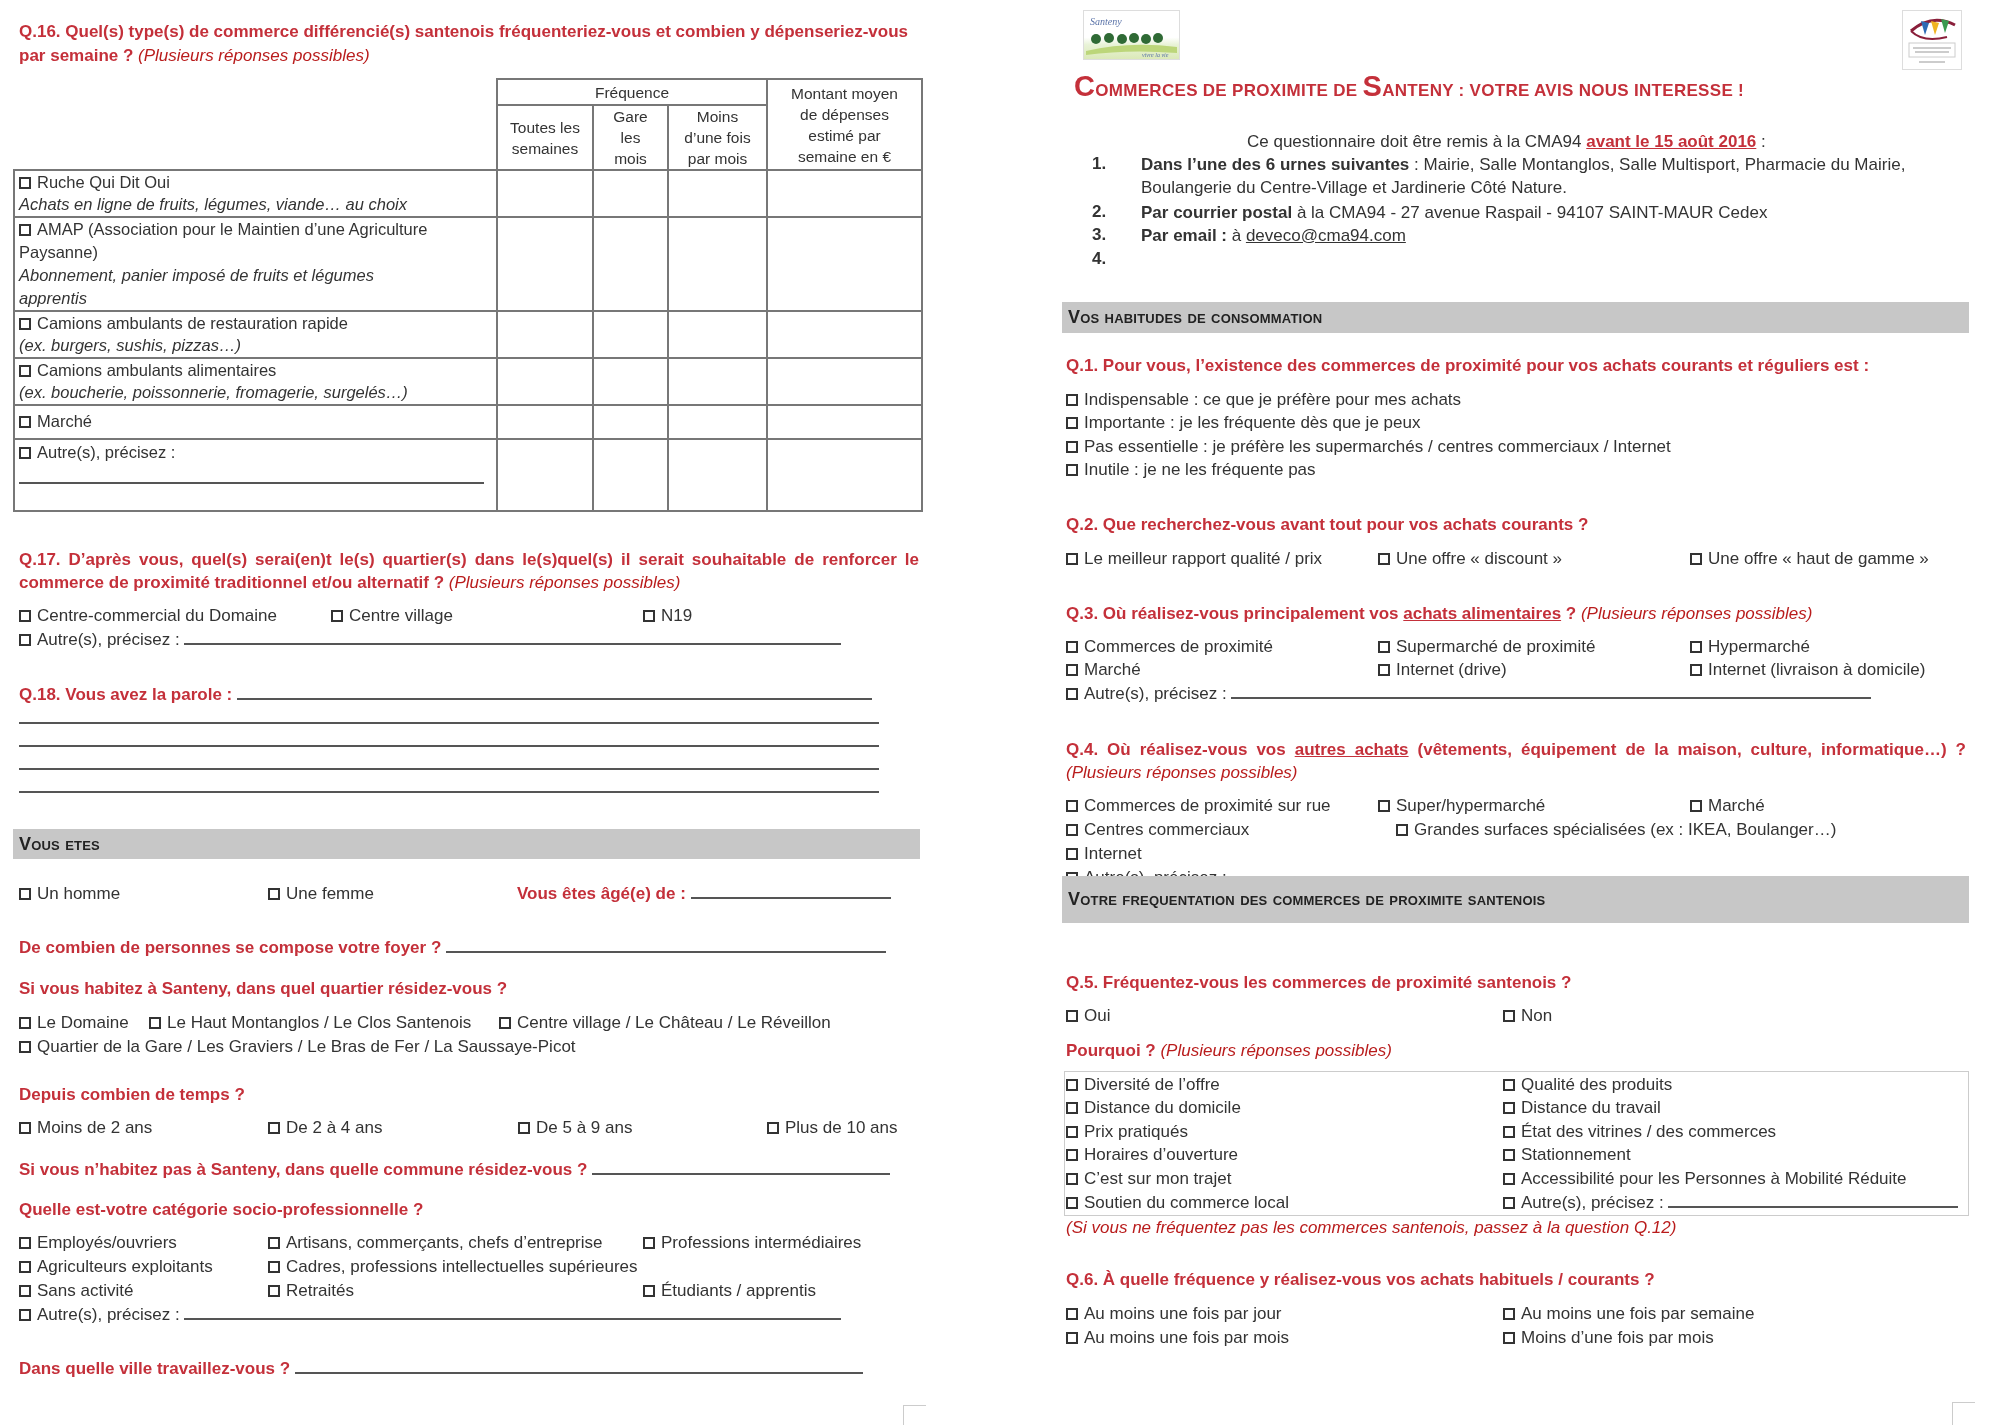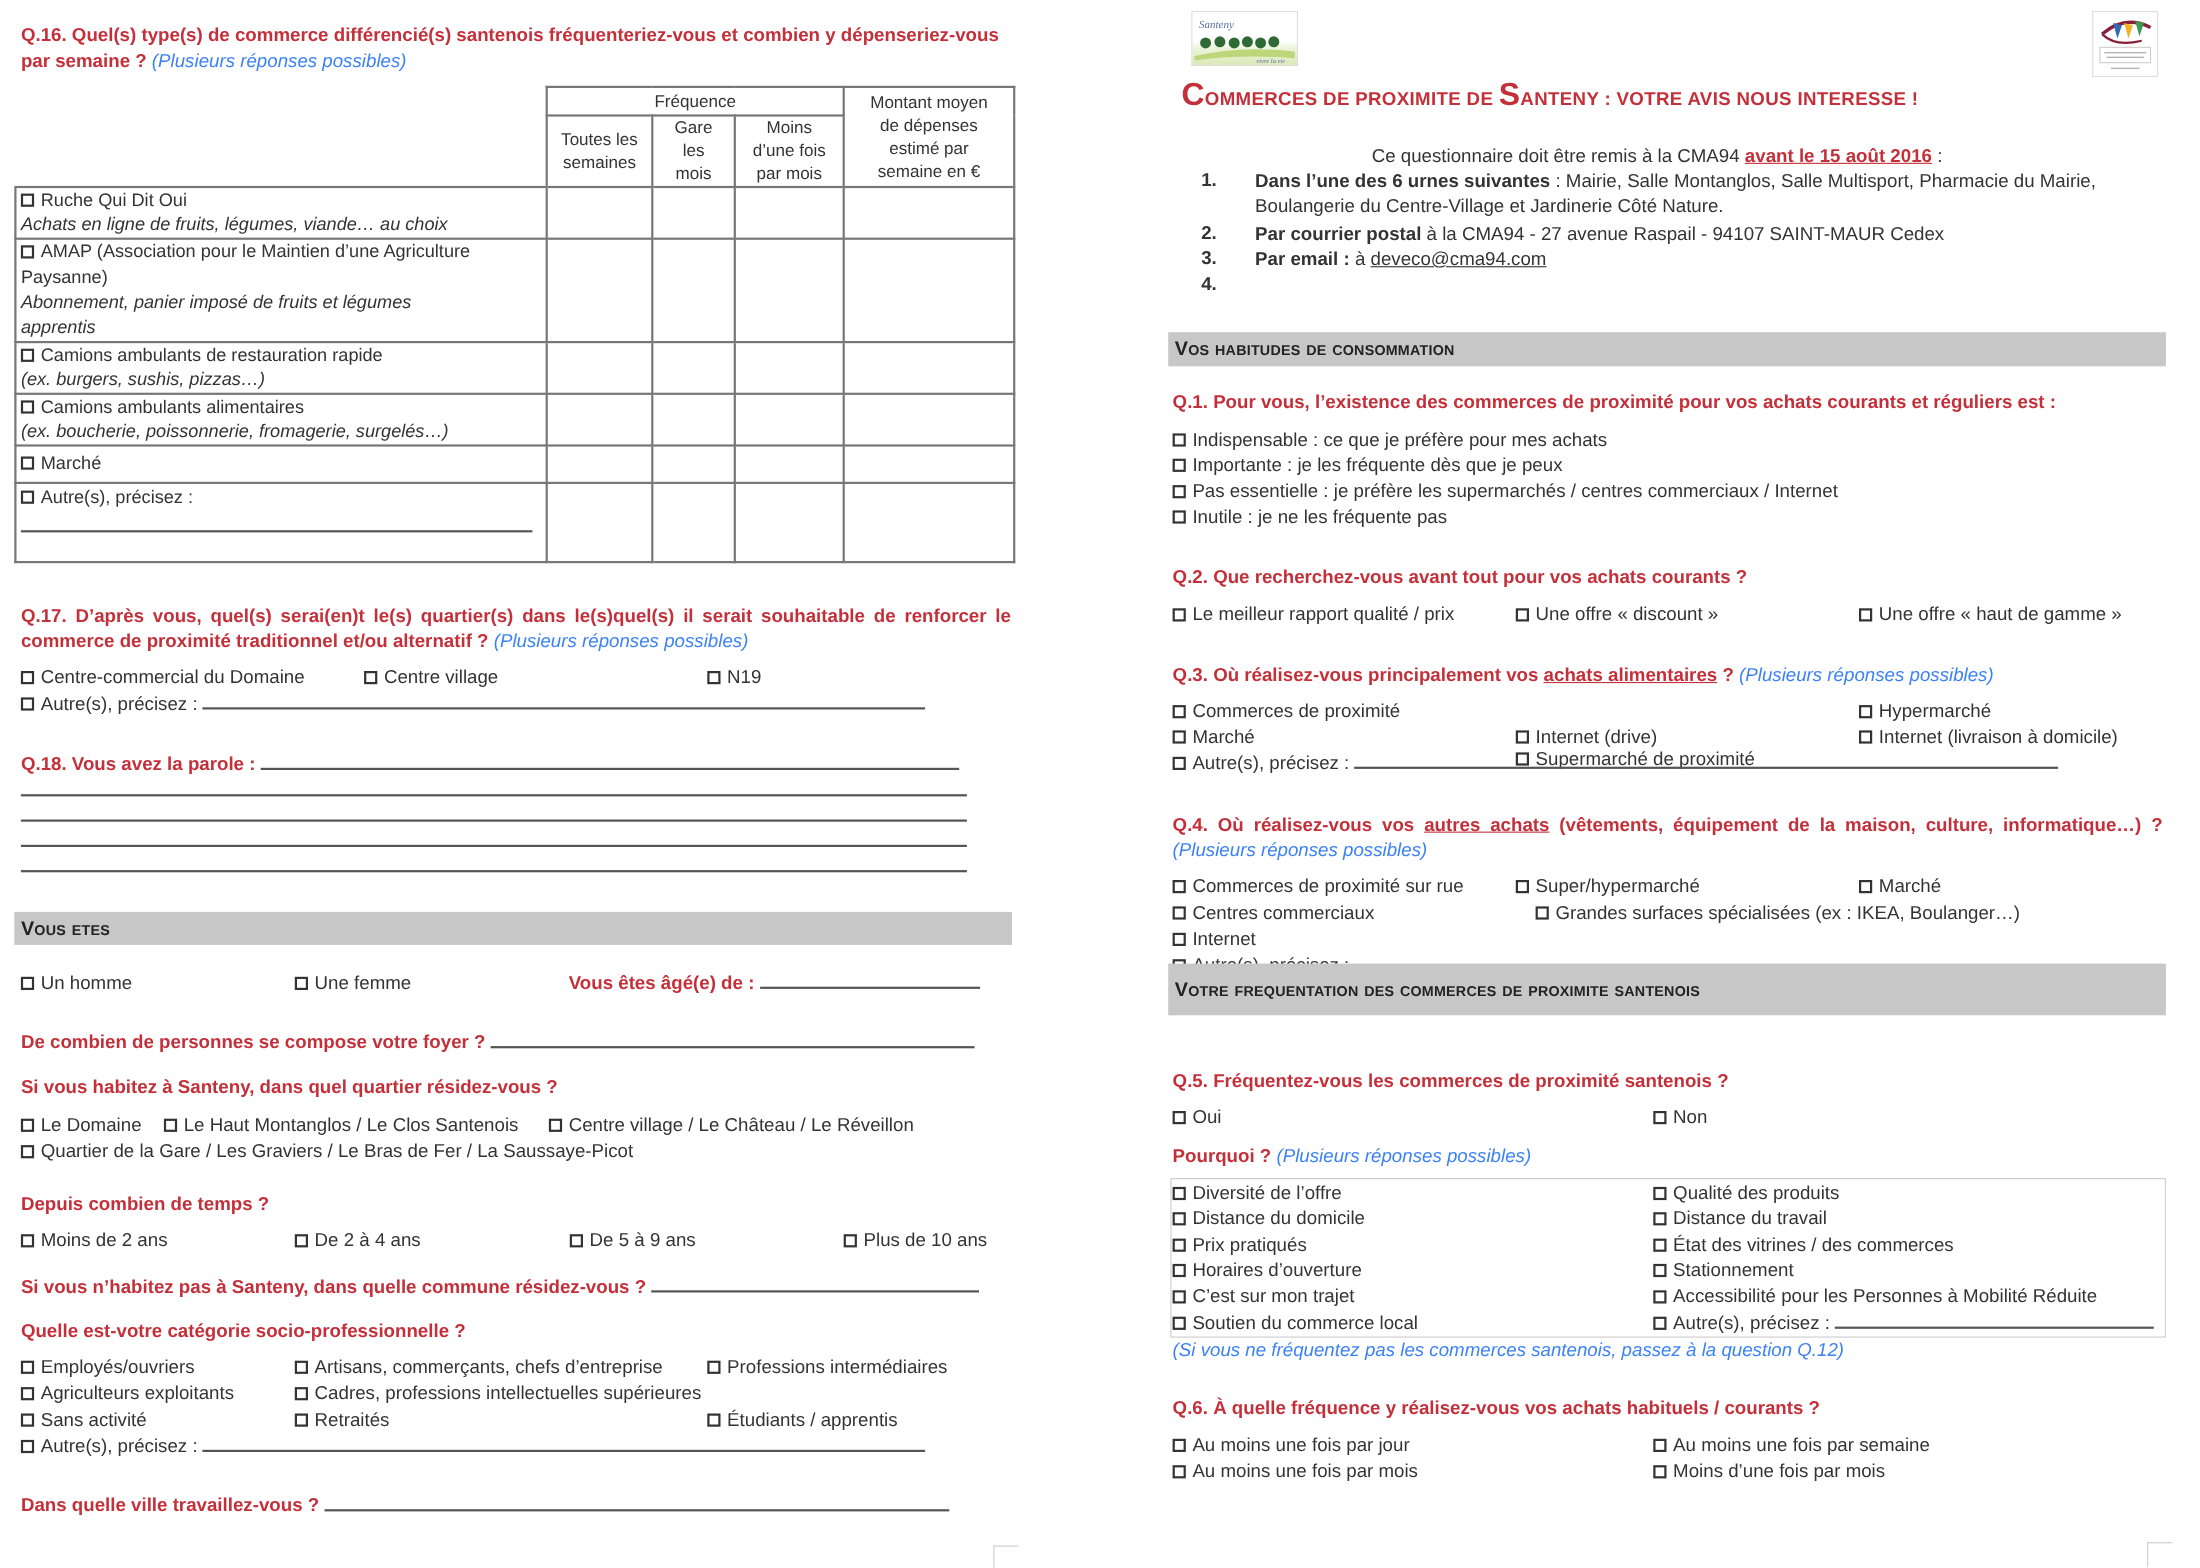--- a/index.html
+++ b/index.html
@@ -2,21 +2,21 @@
 <html><head>
 <meta charset="utf-8">
 <style>
   html, body { margin:0; padding:0; background:#ffffff; }
   body { width:2000px; height:1425px; position:relative; overflow:hidden;
          font-family:"Liberation Sans", "DejaVu Sans", sans-serif; color:#333; }
   .abs { position:absolute; white-space:nowrap; }
   .red { color:#c4303a; font-weight:bold; }
   .q { font-size:17px; line-height:22px; }
   .txt { font-size:17px; line-height:22px; color:#333; }
-  .it { font-style:italic; font-weight:normal; color:#3b82f6; }
+  .it { font-style:italic; font-weight:normal; color:#b91c1c; }
   .cb { display:inline-block; width:12px; height:12px; border:2px solid #333; margin-right:6px; vertical-align:-1px; box-sizing:border-box; }
   .line { display:inline-block; border-bottom:2px solid #555; height:14px; vertical-align:baseline; }
   .hline { position:absolute; border-bottom:2px solid #555; height:0; }
   .bar { position:absolute; background:#c7c7c7; font-weight:bold; color:#222; font-size:18px; padding-left:6px; box-sizing:border-box; display:flex; align-items:center; font-variant:small-caps; letter-spacing:0.2px; }
   table.grid { position:absolute; border-collapse:collapse; font-size:15.5px; color:#333; }
   table.grid td, table.grid th { border:2px solid #777; padding:0 4px; vertical-align:top; font-weight:normal; }
   table.grid th { text-align:center; vertical-align:middle; line-height:21px; }
   .u { text-decoration:underline; }
   .title { font-size:29px; font-weight:bold; color:#c4303a; letter-spacing:0.3px; }
   .title .sc { font-size:17px; }
@@ -272,21 +272,21 @@
   <div class="abs q red" style="left:1066px; top:514px;">Q.2. Que recherchez-vous avant tout pour vos achats courants ?</div>
   <div class="abs txt" style="left:1066px; top:548px;"><span class="cb"></span><span>Le meilleur rapport qualité / prix</span></div>
   <div class="abs txt" style="left:1378px; top:548px;"><span class="cb"></span><span>Une offre « discount »</span></div>
   <div class="abs txt" style="left:1690px; top:548px;"><span class="cb"></span><span>Une offre « haut de gamme »</span></div>
 
   <div class="abs q" style="left:1066px; top:603px;">
     <span class="red">Q.3. Où réalisez-vous principalement vos </span><span class="red u">achats alimentaires</span><span class="red"> ?</span>
     <span class="it">(Plusieurs réponses possibles)</span>
   </div>
   <div class="abs txt" style="left:1066px; top:636px;"><span class="cb"></span><span>Commerces de proximité</span></div>
-  <div class="abs txt" style="left:1378px; top:636px;margin-top:43px;"><span class="cb"></span><span>Supermarché de proximité</span></div>
+  <div class="abs txt" style="left:1378px; top:636px;"><span class="cb"></span><span>Supermarché de proximité</span></div>
   <div class="abs txt" style="left:1690px; top:636px;"><span class="cb"></span><span>Hypermarché</span></div>
   <div class="abs txt" style="left:1066px; top:659px;"><span class="cb"></span><span>Marché</span></div>
   <div class="abs txt" style="left:1378px; top:659px;"><span class="cb"></span><span>Internet (drive)</span></div>
   <div class="abs txt" style="left:1690px; top:659px;"><span class="cb"></span><span>Internet (livraison à domicile)</span></div>
   <div class="abs txt" style="left:1066px; top:683px;"><span class="cb"></span><span>Autre(s), précisez :</span> <span class="line" style="width:640px;"></span></div>
 
   <div class="abs q" style="left:1066px; top:739px; width:900px; text-align:justify; text-align-last:justify;">
     <span class="red">Q.4. Où réalisez-vous vos </span><span class="red u">autres achats</span><span class="red"> (vêtements, équipement de la maison, culture, informatique…) ?</span>
   </div>
   <div class="abs q it" style="left:1066px; top:762px;">(Plusieurs réponses possibles)</div>

